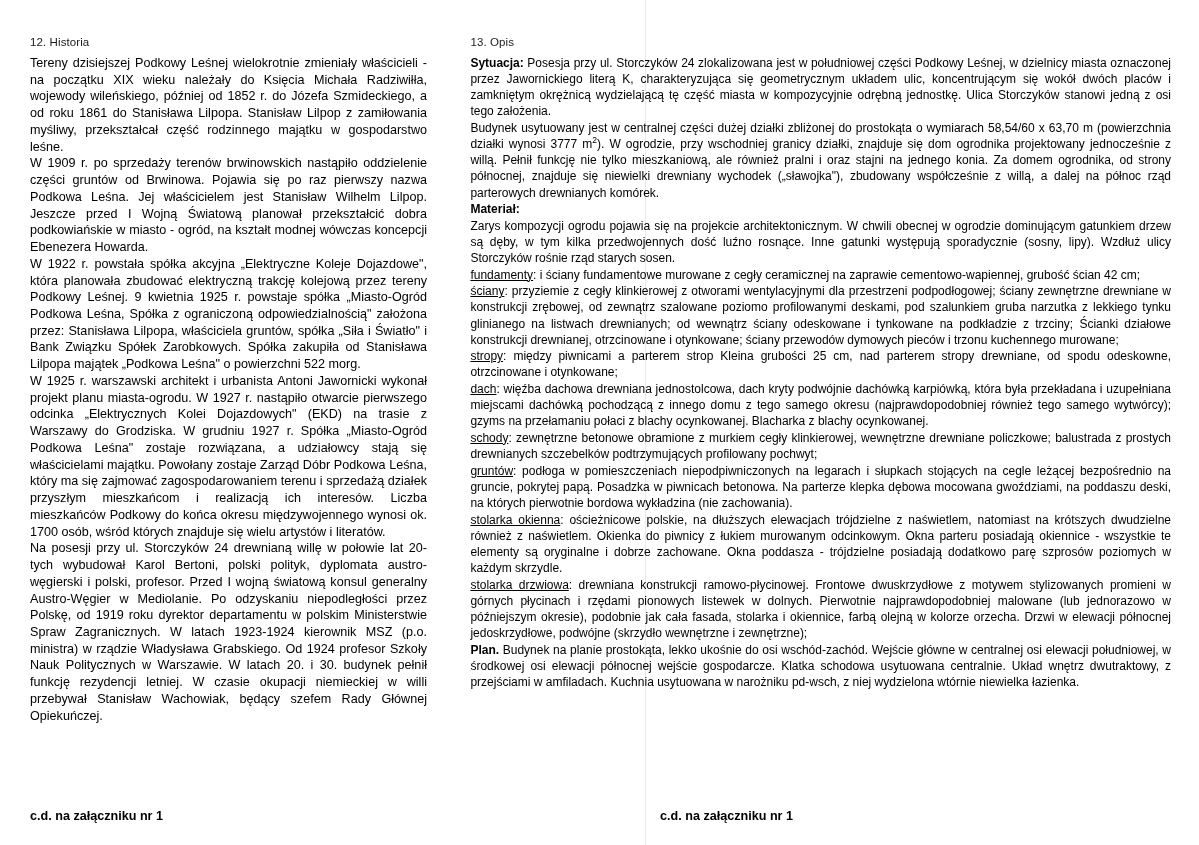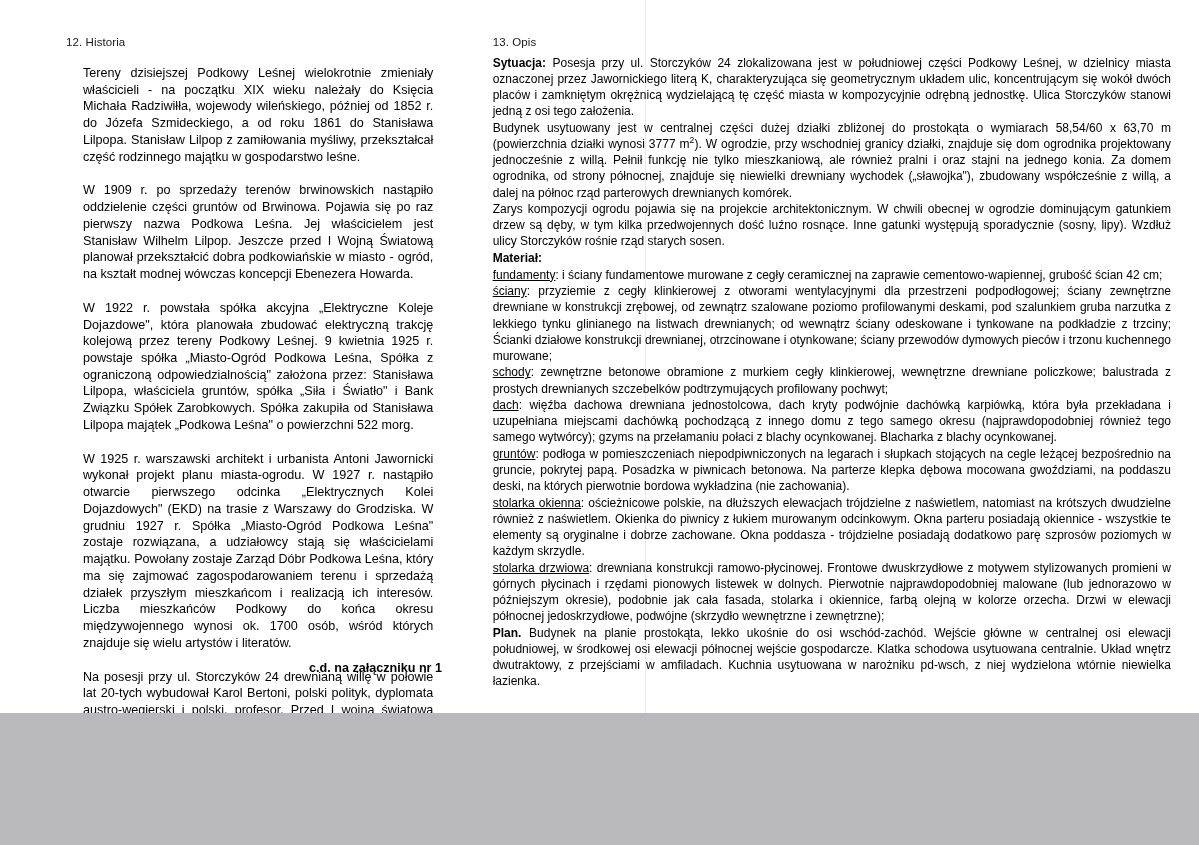--- a/index.html
+++ b/index.html
@@ -6,25 +6,24 @@
     margin: 0;
     padding: 0;
     background: #b9b9bb;
   }
   body {
     font-family: "Liberation Sans", sans-serif;
   }
   .page {
     position: relative;
     width: 1199px;
-    height: 713px;
+    height: 845px;
     background: #ffffff;
     overflow: hidden;
     box-sizing: border-box;
-    padding-left: 36px;
   }
   .fold {
     position: absolute;
     top: 0;
     bottom: 0;
     left: 645px;
     width: 1px;
     background: #e9e9ea;
   }
   .columns {
@@ -56,43 +55,43 @@
   }
   .body-text {
     font-size: 12.6px;
     line-height: 1.33;
     color: #000;
     text-align: justify;
     text-justify: inter-word;
     hyphens: none;
   }
   .body-text p {
-    margin: 17px;
+    margin: 0;
   }
   .col-right .body-text {
     font-size: 12px;
     line-height: 1.345;
   }
   .col-right .body-text p {
     margin: 0 0 0.5px 0;
   }
   .lbl-bold {
     font-weight: bold;
   }
   .lbl-ul {
     text-decoration: underline;
     margin-top: 36px;
   }
   .footer-note {
     position: absolute;
-    bottom: 38px;
+    bottom: 22px;
     font-weight: bold;
     font-size: 12.6px;
     color: #000;
-    text-align: right;
+    text-align: left;
   }
   .footer-left {
     left: 30px;
     width: 412px;
   }
   .footer-right {
     left: 660px;
     width: 700px;
   }
   sup {
@@ -127,42 +126,45 @@
 
         <p>
           <span class="lbl-bold">Sytuacja:</span><span> Posesja przy ul. Storczyków 24 zlokalizowana jest w południowej części Podkowy Leśnej, w dzielnicy miasta oznaczonej przez Jawornickiego literą K, charakteryzująca się geometrycznym układem ulic, koncentrującym się wokół dwóch placów i zamkniętym okrężnicą wydzielającą tę część miasta w kompozycyjnie odrębną jednostkę. Ulica Storczyków stanowi jedną z osi tego założenia.</span>
         </p>
 
         <p>
           <span>Budynek usytuowany jest w centralnej części dużej działki zbliżonej do prostokąta o wymiarach 58,54/60 x 63,70 m (powierzchnia działki wynosi 3777 m<sup>2</sup>). W ogrodzie, przy wschodniej granicy działki, znajduje się dom ogrodnika projektowany jednocześnie z willą. Pełnił funkcję nie tylko mieszkaniową, ale również pralni i oraz stajni na jednego konia. Za domem ogrodnika, od strony północnej, znajduje się niewielki drewniany wychodek („sławojka"), zbudowany współcześnie z willą, a dalej na północ rząd parterowych drewnianych komórek.</span>
         </p>
 
         <p>
-          <span>Zarys kompozycji ogrodu pojawia się na projekcie architektonicznym. W chwili obecnej w ogrodzie dominującym gatunkiem drzew są dęby, w tym kilka przedwojennych dość luźno rosnące. Inne gatunki występują sporadycznie (sosny, lipy). Wzdłuż ulicy Storczyków rośnie rząd starych sosen.</span>
+          <span class="lbl-bold">Materiał:</span>
         </p>
 
         <p>
-          <span class="lbl-bold">Materiał:</span>
+          <span>Zarys kompozycji ogrodu pojawia się na projekcie architektonicznym. W chwili obecnej w ogrodzie dominującym gatunkiem drzew są dęby, w tym kilka przedwojennych dość luźno rosnące. Inne gatunki występują sporadycznie (sosny, lipy). Wzdłuż ulicy Storczyków rośnie rząd starych sosen.</span>
         </p>
 
         <p>
           <span class="lbl-ul">fundamenty</span><span>: i ściany fundamentowe murowane z cegły ceramicznej na zaprawie cementowo-wapiennej, grubość ścian 42 cm;</span>
         </p>
 
         <p>
           <span class="lbl-ul">ściany</span><span>: przyziemie z cegły klinkierowej z otworami wentylacyjnymi dla przestrzeni podpodłogowej; ściany zewnętrzne drewniane w konstrukcji zrębowej, od zewnątrz szalowane poziomo profilowanymi deskami, pod szalunkiem gruba narzutka z lekkiego tynku glinianego na listwach drewnianych; od wewnątrz ściany odeskowane i tynkowane na podkładzie z trzciny; Ścianki działowe konstrukcji drewnianej, otrzcinowane i otynkowane; ściany przewodów dymowych pieców i trzonu kuchennego murowane;</span>
         </p>
 
-
         <p>
-          <span class="lbl-ul">schody</span><span>: zewnętrzne betonowe obramione z murkiem cegły klinkierowej, wewnętrzne drewniane policzkowe; balustrada z prostych drewnianych szczebelków podtrzymujących profilowany pochwyt;</span>
+          <span class="lbl-ul">stropy</span><span>: między piwnicami a parterem strop Kleina grubości 25 cm, nad parterem stropy drewniane, od spodu odeskowne, otrzcinowane i otynkowane;</span>
         </p>
 
         <p>
           <span class="lbl-ul">dach</span><span>: więźba dachowa drewniana jednostolcowa, dach kryty podwójnie dachówką karpiówką, która była przekładana i uzupełniana miejscami dachówką pochodzącą z innego domu z tego samego okresu (najprawdopodobniej również tego samego wytwórcy); gzyms na przełamaniu połaci z blachy ocynkowanej. Blacharka z blachy ocynkowanej.</span>
+        </p>
+
+        <p>
+          <span class="lbl-ul">schody</span><span>: zewnętrzne betonowe obramione z murkiem cegły klinkierowej, wewnętrzne drewniane policzkowe; balustrada z prostych drewnianych szczebelków podtrzymujących profilowany pochwyt;</span>
         </p>
 
         <p>
           <span class="lbl-ul">gruntów</span><span>: podłoga w pomieszczeniach niepodpiwniczonych na legarach i słupkach stojących na cegle leżącej bezpośrednio na gruncie, pokrytej papą. Posadzka w piwnicach betonowa. Na parterze klepka dębowa mocowana gwoździami, na poddaszu deski, na których pierwotnie bordowa wykładzina (nie zachowania).</span>
         </p>
 
         <p>
           <span class="lbl-ul">stolarka okienna</span><span>: ościeżnicowe polskie, na dłuższych elewacjach trójdzielne z naświetlem, natomiast na krótszych dwudzielne również z naświetlem. Okienka do piwnicy z łukiem murowanym odcinkowym. Okna parteru posiadają okiennice - wszystkie te elementy są oryginalne i dobrze zachowane. Okna poddasza - trójdzielne posiadają dodatkowo parę szprosów poziomych w każdym skrzydle.</span>
         </p>
 

